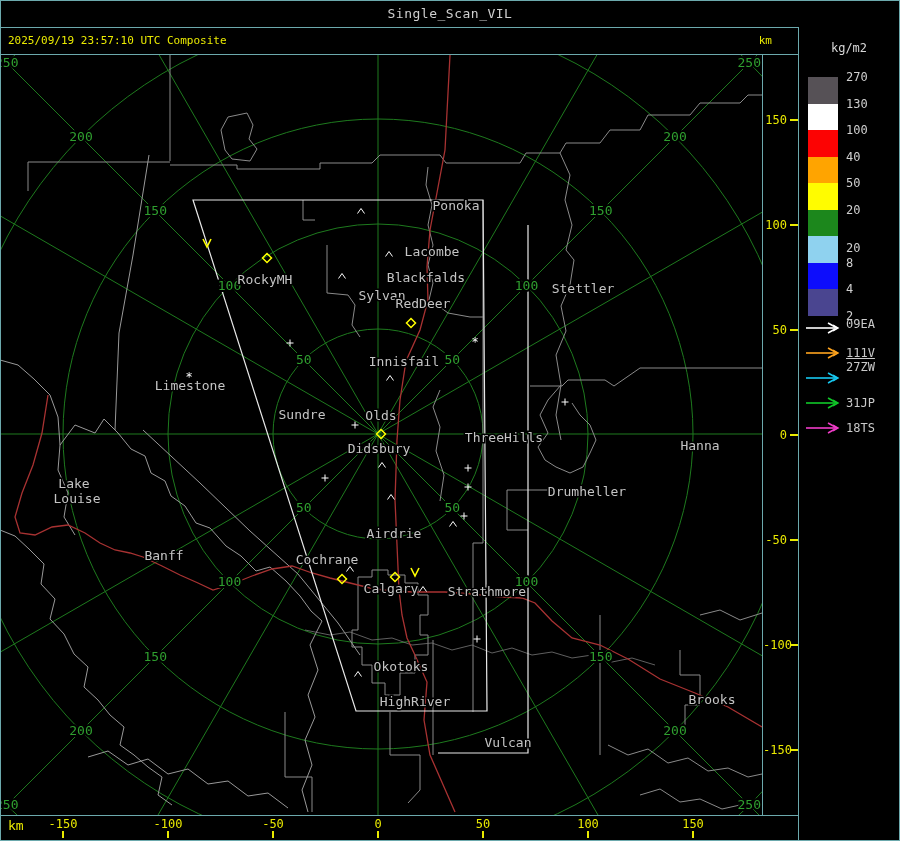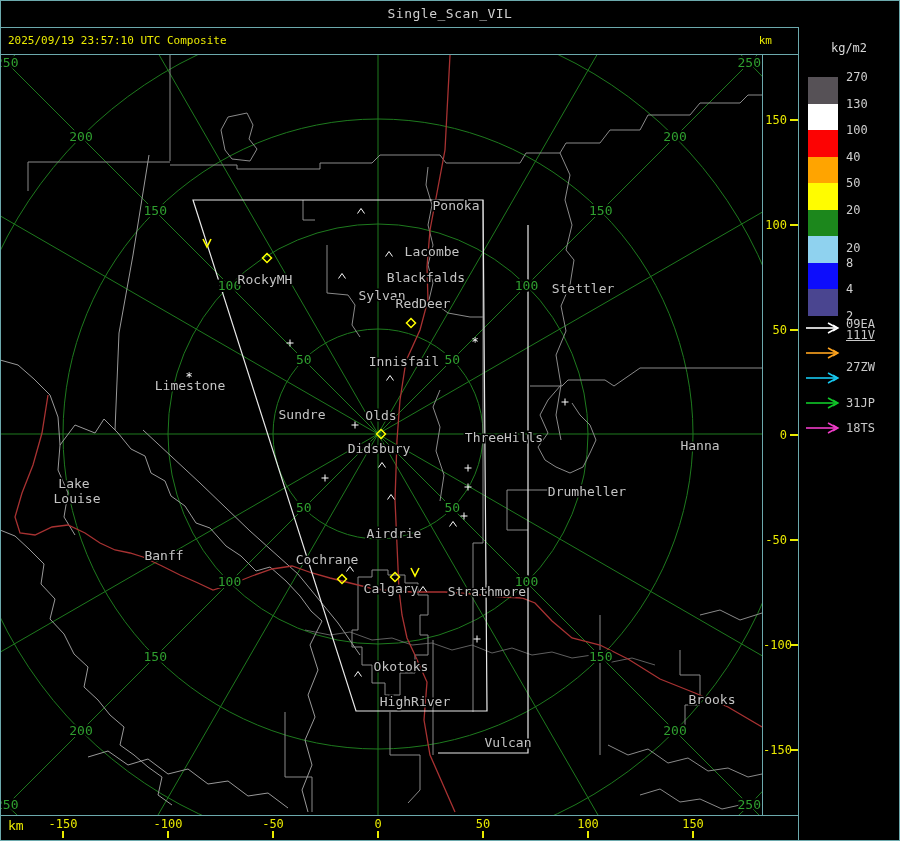--- a/index.html
+++ b/index.html
@@ -247,21 +247,21 @@
         <line x1="2" y1="7" x2="31" y2="7" stroke="#ffffff" stroke-width="1.6"></line>
         <path d="M 24,2 L 33,7 L 24,12" fill="none" stroke="#ffffff" stroke-width="1.6"></path>
         <path d="M 29,4 L 34,7 L 29,10" fill="none" stroke="#ffffff" stroke-width="1.4"></path>
       </svg>
       <div class="track-label" style="top: 297px;">09EA</div>
       <svg class="track-arrow" viewBox="0 0 38 14" style="top: 326px;">
         <line x1="2" y1="7" x2="31" y2="7" stroke="#ffa41e" stroke-width="1.6"></line>
         <path d="M 24,2 L 33,7 L 24,12" fill="none" stroke="#ffa41e" stroke-width="1.6"></path>
         <path d="M 29,4 L 34,7 L 29,10" fill="none" stroke="#ffa41e" stroke-width="1.4"></path>
       </svg>
-      <div class="track-label" style="top: 308px; text-decoration: underline;">111V</div>
+      <div class="track-label" style="top: 326px; text-decoration: underline;">111V</div>
       <svg class="track-arrow" viewBox="0 0 38 14" style="top: 351px;">
         <line x1="2" y1="7" x2="31" y2="7" stroke="#17c8f0" stroke-width="1.6"></line>
         <path d="M 24,2 L 33,7 L 24,12" fill="none" stroke="#17c8f0" stroke-width="1.6"></path>
         <path d="M 29,4 L 34,7 L 29,10" fill="none" stroke="#17c8f0" stroke-width="1.4"></path>
       </svg>
       <div class="track-label" style="top: 340px;">27ZW</div>
       <svg class="track-arrow" viewBox="0 0 38 14" style="top: 376px;">
         <line x1="2" y1="7" x2="31" y2="7" stroke="#10c829" stroke-width="1.6"></line>
         <path d="M 24,2 L 33,7 L 24,12" fill="none" stroke="#10c829" stroke-width="1.6"></path>
         <path d="M 29,4 L 34,7 L 29,10" fill="none" stroke="#10c829" stroke-width="1.4"></path>

